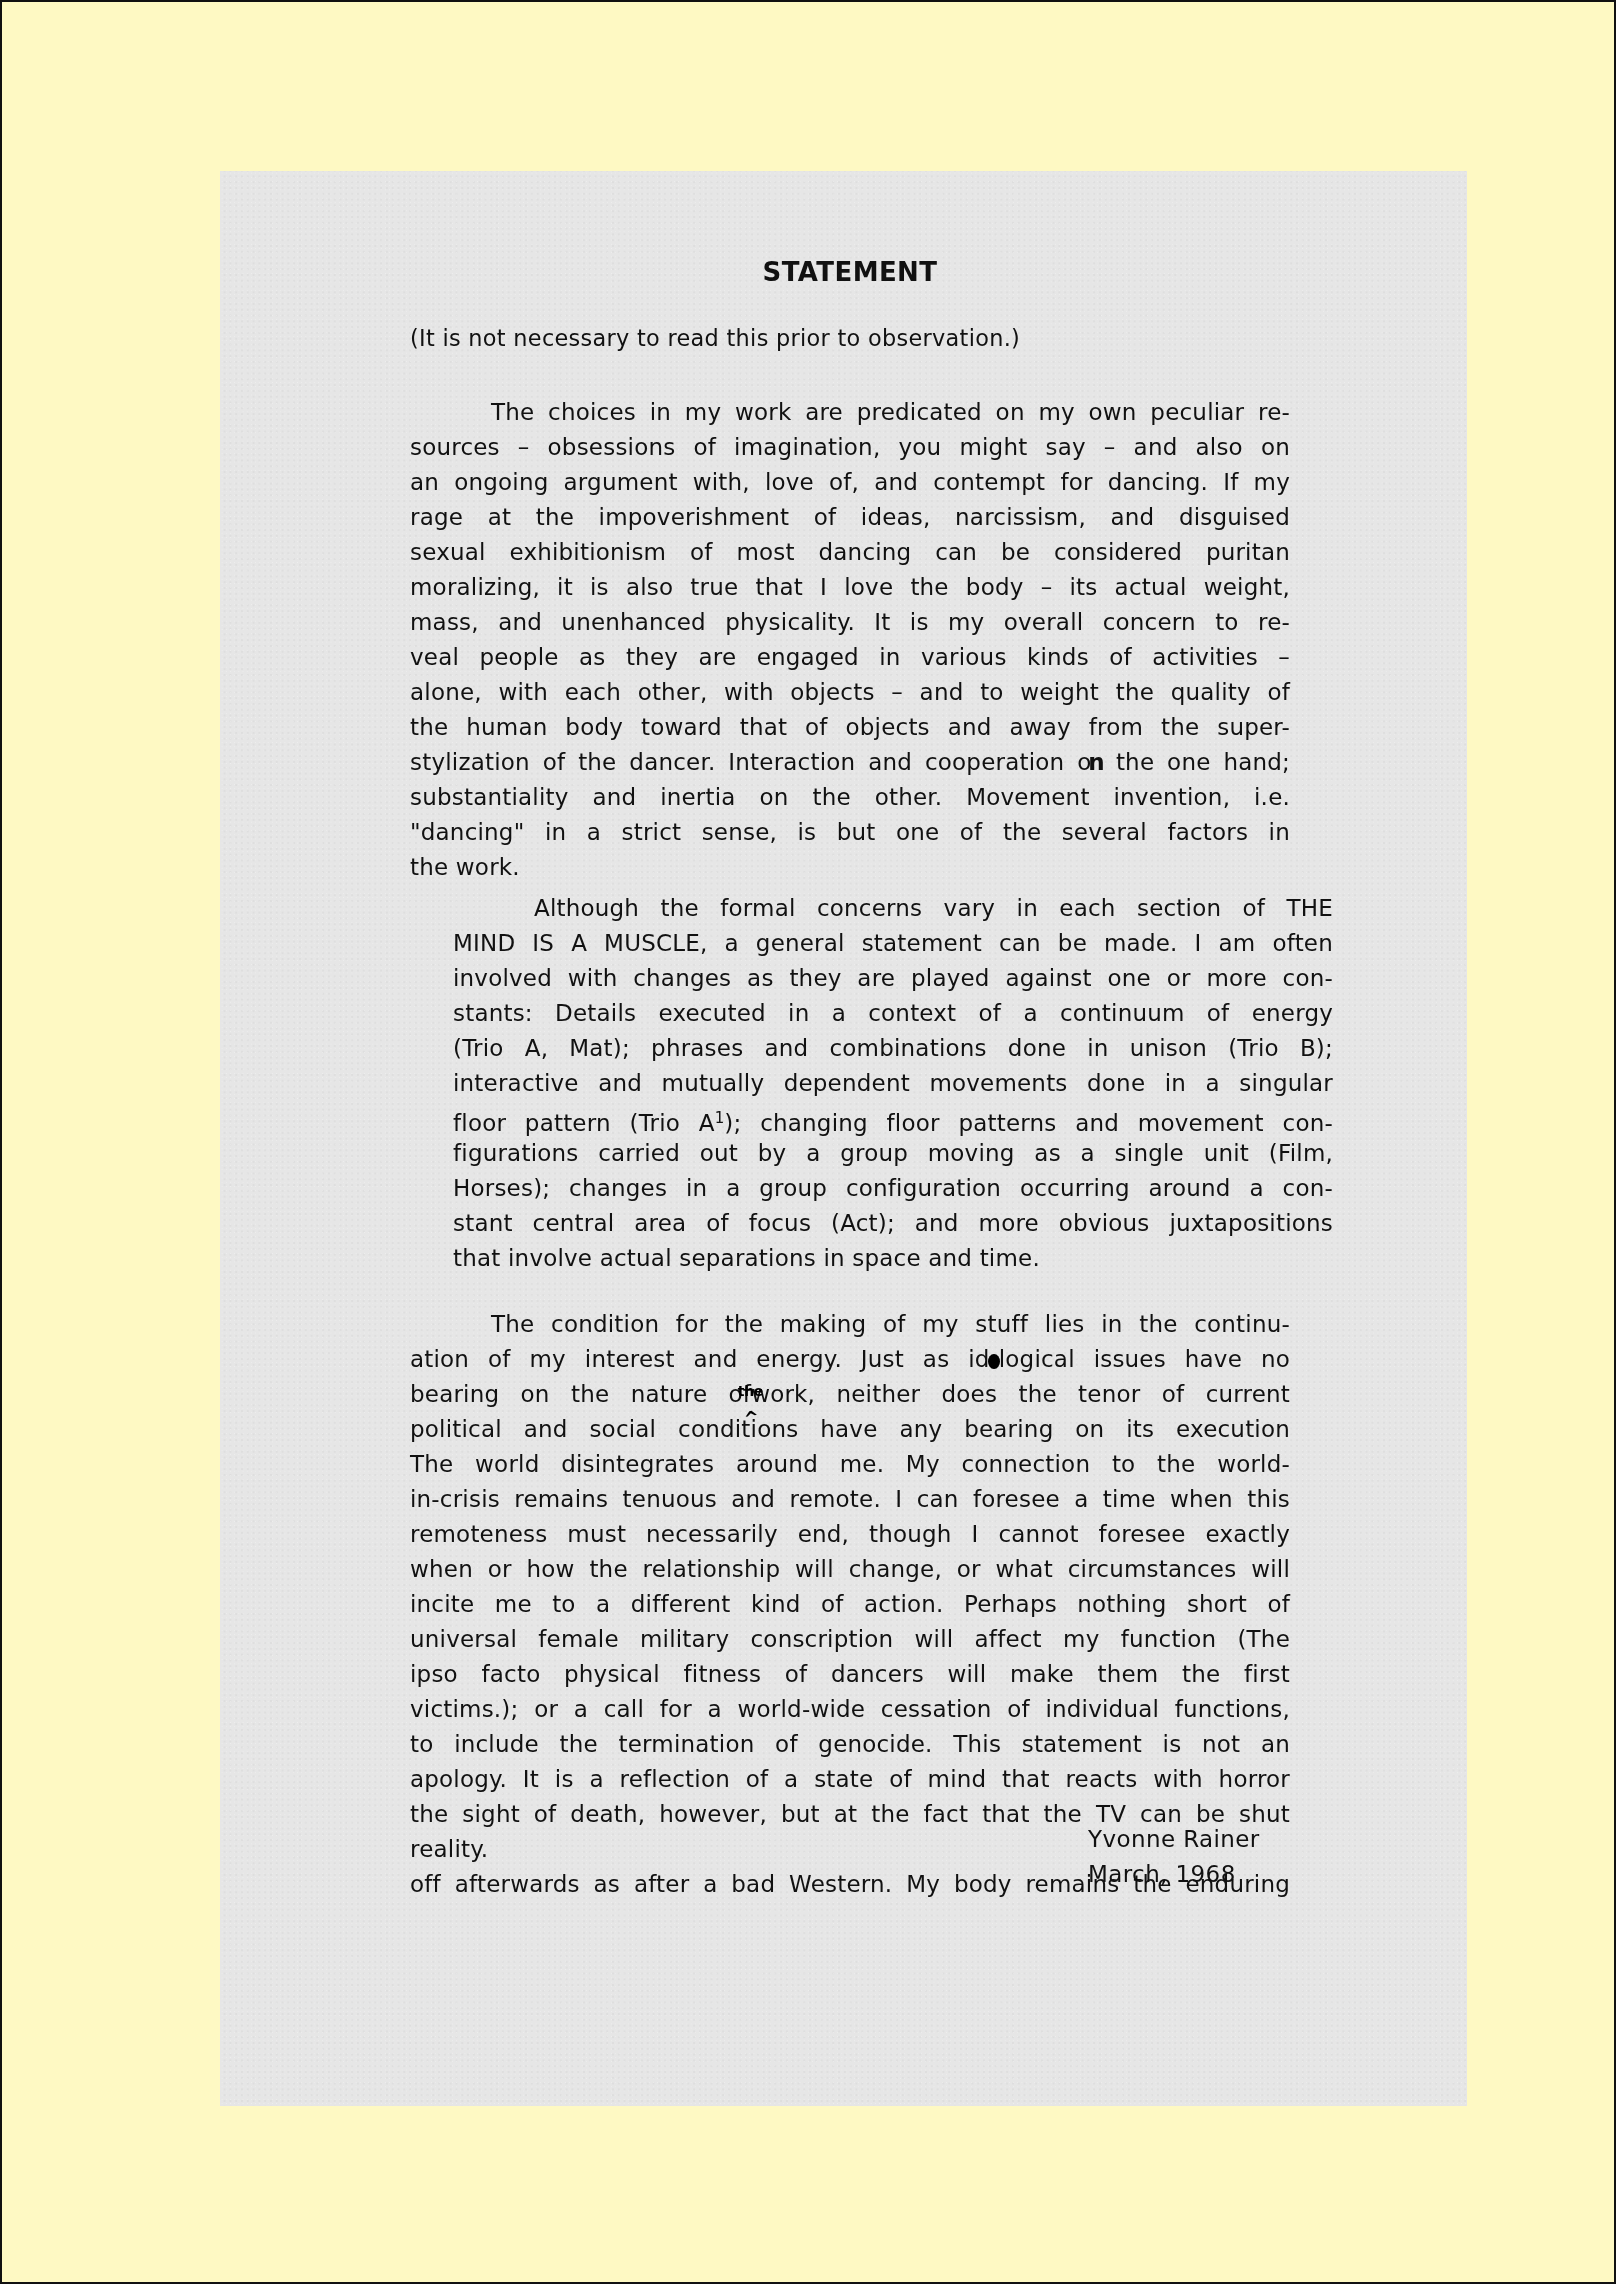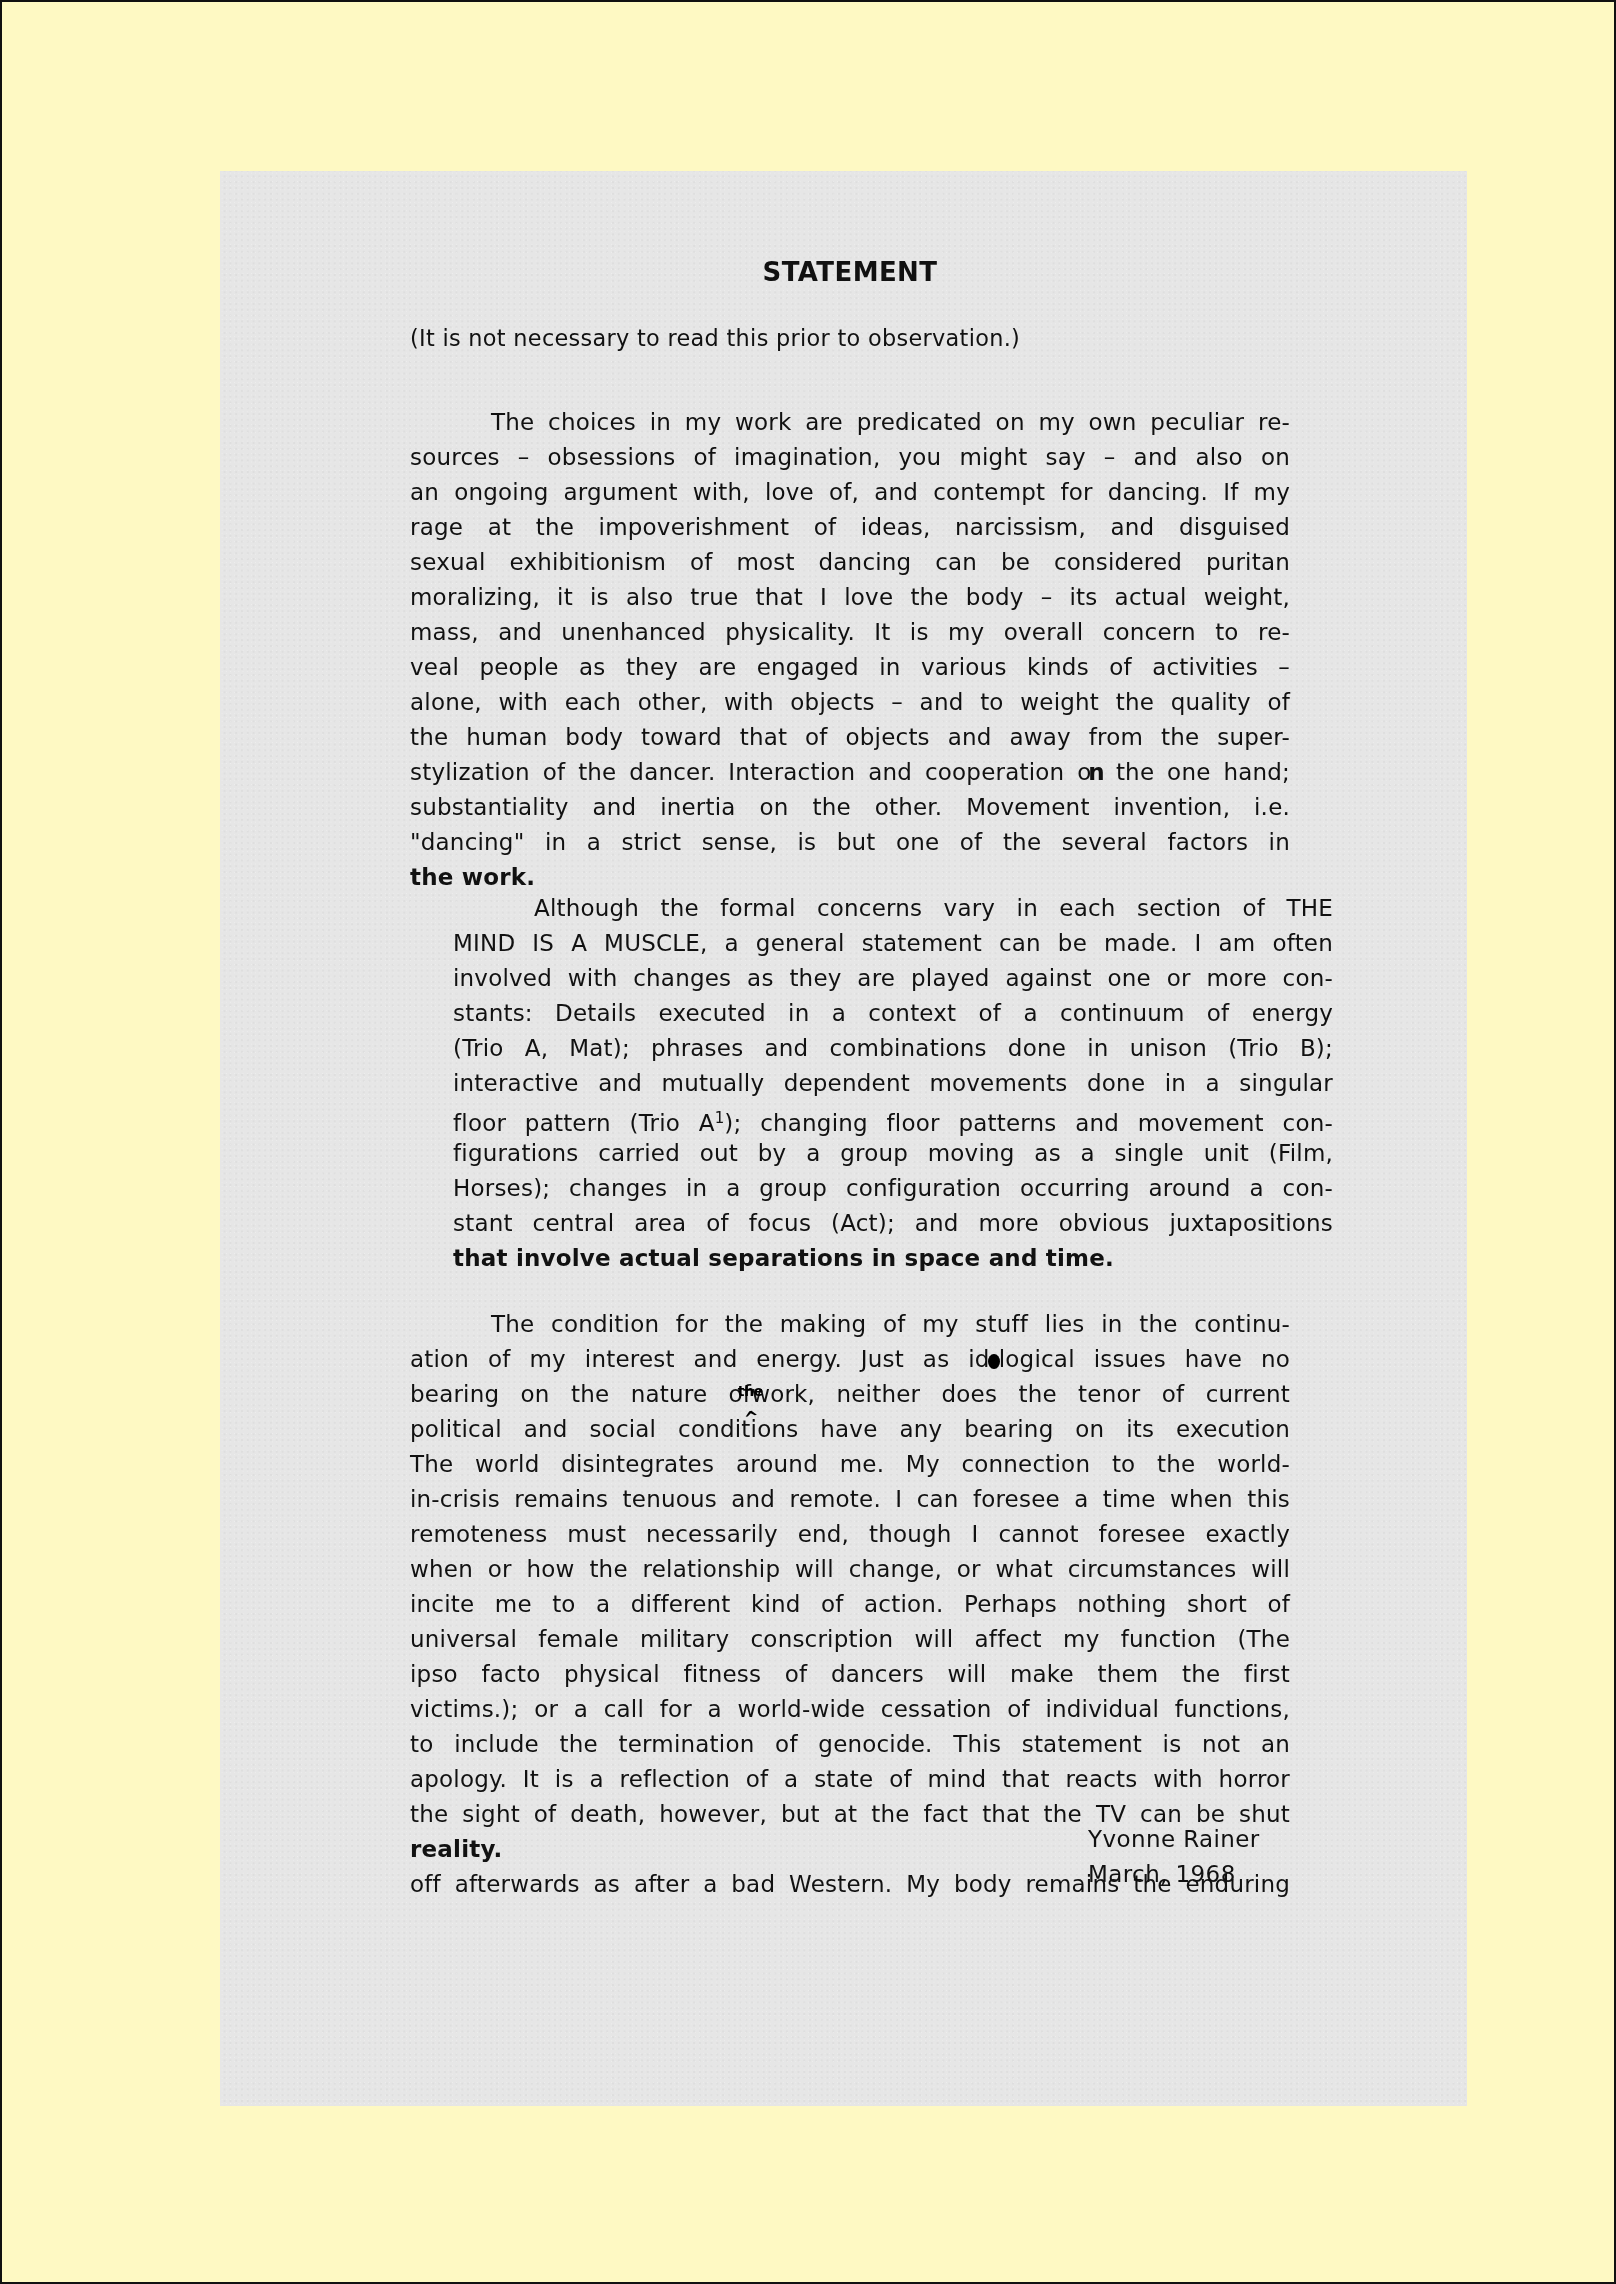--- a/index.html
+++ b/index.html
@@ -68,29 +68,28 @@
       height: 35px;
       line-height: 35px;
       font-size: 23px;
       white-space: nowrap;
       text-align: justify;
       text-align-last: justify;
       letter-spacing: 0.2px;
     }
     .line.last {
       text-align-last: left;
-      font-weight: bold;
     }
     .line.indent {
       padding-left: 81px;
     }
     .p1 { top: 226px; }
     .p2 { top: 903px; margin-left: 43px; }  
     .p3 { top: 1316px; }
-    .p1 { top: 234px; }
+    .p1 { top: 224px; }
     .p2 { top: 720px; }
     .p3 { top: 1136px; }
     .sup {
       font-size: 15px;
       vertical-align: 8.3px;
       letter-spacing: 0;
     }
     .hand {
       position: relative;
       display: inline-block;

